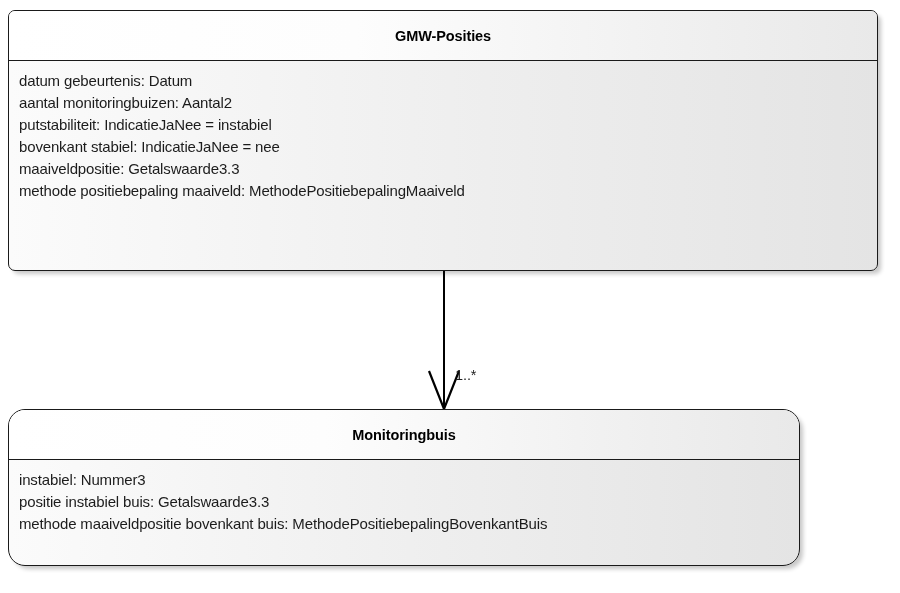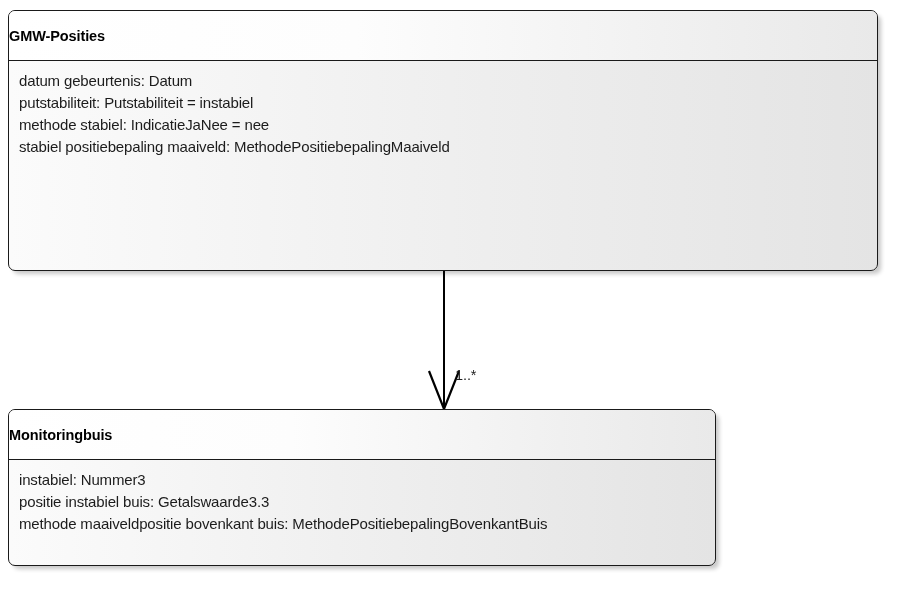--- a/index.html
+++ b/index.html
@@ -27,21 +27,21 @@
     border-radius: 7px;
     background: linear-gradient(to right, #fbfbfb 0%, #eeeeee 55%, #e4e4e4 100%);
     box-shadow: 4px 4px 4px -1px rgba(0,0,0,0.22);
     overflow: hidden;
   }
   .uml-header {
     box-sizing: border-box;
     height: 50px;
     display: flex;
     align-items: center;
-    justify-content: flex-start;
+    justify-content: center;
     border-bottom: 1.6px solid #1a1a1a;
     background: linear-gradient(to right, #ffffff 0%, #fdfdfd 40%, #f1f1f1 75%, #e9e9e9 100%);
   }
   .uml-title {
     font-size: 14.5px;
     font-weight: bold;
     color: #000000;
     letter-spacing: -0.1px;
     white-space: nowrap;
   }
@@ -60,22 +60,23 @@
   
   #class-gmw-posities {
     left: 8px;
     top: 10px;
     width: 870px;
     height: 261px;
   }
   #class-monitoringbuis {
     left: 8px;
     top: 409px;
-    width: 708px;
+    width: 792px;
     height: 157px;
+    border-radius: 17px;
   }
 
   
   #association {
     position: absolute;
     left: 0;
     top: 0;
     width: 900px;
     height: 593px;
     pointer-events: none;
@@ -95,23 +96,25 @@
 <body>
 
 <div id="canvas">
 
   <div class="uml-class" id="class-gmw-posities">
     <div class="uml-header">
       <span class="uml-title">GMW-Posities</span>
     </div>
     <div class="uml-attrs">
       <div class="uml-attr">datum gebeurtenis: Datum</div>
-      <div class="uml-attr">putstabiliteit: Putstabiliteit = instabiel</div>
-      <div class="uml-attr">methode stabiel: IndicatieJaNee = nee</div>
-      <div class="uml-attr">stabiel positiebepaling maaiveld: MethodePositiebepalingMaaiveld</div>
+      <div class="uml-attr">aantal monitoringbuizen: Aantal2</div>
+      <div class="uml-attr">putstabiliteit: IndicatieJaNee = instabiel</div>
+      <div class="uml-attr">bovenkant stabiel: IndicatieJaNee = nee</div>
+      <div class="uml-attr">maaiveldpositie: Getalswaarde3.3</div>
+      <div class="uml-attr">methode positiebepaling maaiveld: MethodePositiebepalingMaaiveld</div>
     </div>
   </div>
 
   <svg id="association" viewBox="0 0 900 593" width="900" height="593">
     <line x1="444" y1="271" x2="444" y2="408" stroke="#000000" stroke-width="2"></line>
     <polyline points="429,371 444,409 459,371" fill="none" stroke="#000000" stroke-width="2.2" stroke-linecap="butt" stroke-linejoin="miter"></polyline>
   </svg>
   <div id="assoc-multiplicity">1..*</div>
 
   <div class="uml-class" id="class-monitoringbuis">

